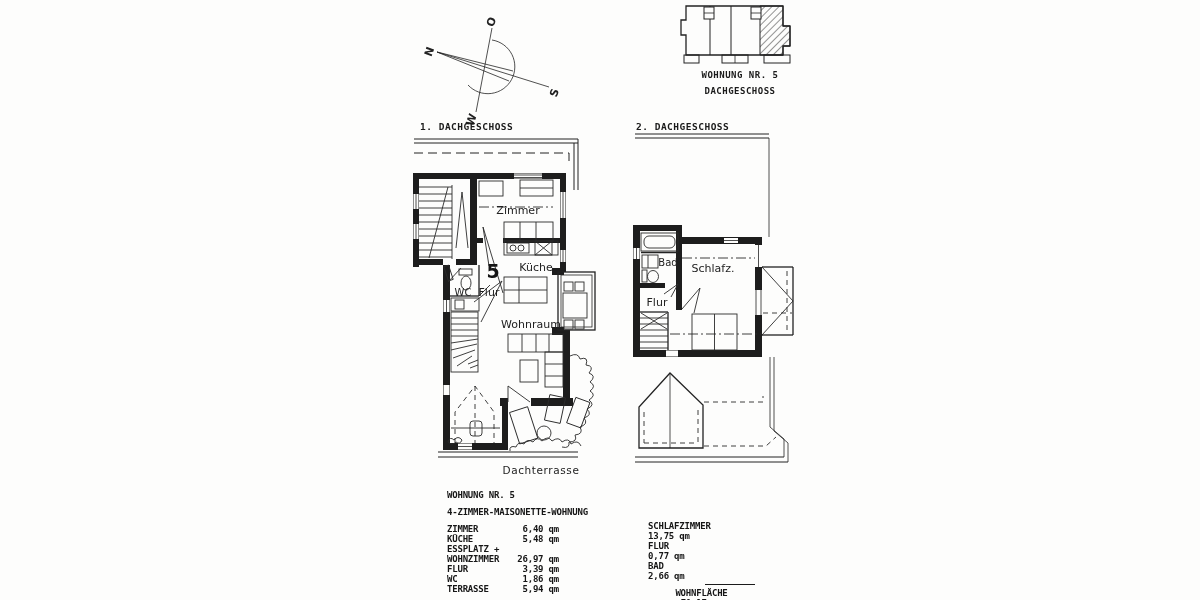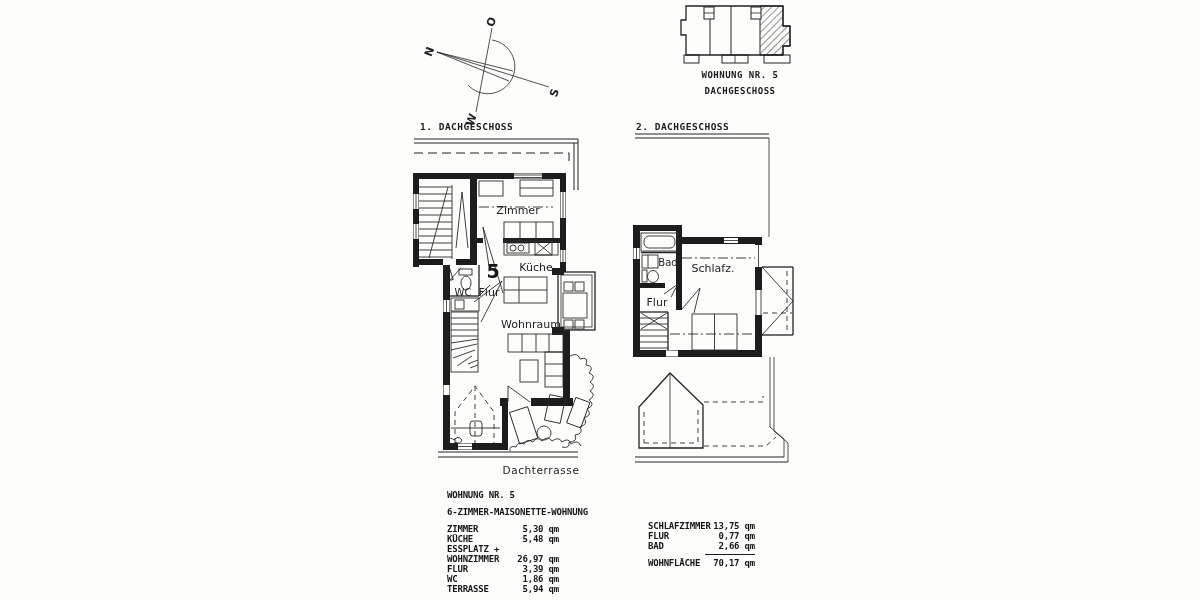--- a/index.html
+++ b/index.html
@@ -24,21 +24,21 @@
   .t-unit{font-size:19px;font-weight:bold;fill:#161616;text-anchor:middle;}
   .t-compass{font-size:11px;font-weight:bold;fill:#222;text-anchor:middle;}
   .t-terr{font-size:10.5px;letter-spacing:0.6px;fill:#222;text-anchor:middle;}
   .tbl{position:absolute;font-family:"DejaVu Sans Mono",monospace;font-weight:bold;
        font-size:9px;letter-spacing:-0.2px;color:#161616;}
   .tbl .hd{white-space:nowrap;margin-bottom:7px;}
   .tbl .row{display:flex;justify-content:space-between;line-height:10px;}
   .tbl1{left:447px;top:490px;width:130px;}
   .tbl1 .row{width:112px;}
   .tbl2{left:648px;top:521px;width:107px;}
-  .tbl2 .row{width:107px;}
+  .tbl2 .row{width:107px;flex-direction:column;}
   .rule{border-top:1.6px solid #1b1b1b;width:50px;margin:2.5px 0 3.5px auto;}
   .total{margin-top:1px;align-items:center;}
 </style>
 </head>
 <body>
 
 <div class="sheet">
 <svg width="1200" height="600" viewBox="0 0 1200 600">
   <defs>
     <pattern id="hatch" width="5" height="5" patternUnits="userSpaceOnUse" patternTransform="rotate(45)">
@@ -357,24 +357,24 @@
         <line class="dash2" x1="644" y1="412" x2="644" y2="443"></line>
         <line class="dash2" x1="698" y1="410" x2="698" y2="443"></line>
         <line class="dash2" x1="644" y1="443" x2="698" y2="443"></line>
       </g>
     </g>
   </g>
 </svg>
 
 <div class="tbl tbl1">
   <div class="hd">WOHNUNG NR. 5</div>
-  <div class="hd">6-ZIMMER-MAISONETTE-WOHNUNG</div>
+  <div class="hd">4-ZIMMER-MAISONETTE-WOHNUNG</div>
   <div class="row">
         <span>ZIMMER</span>
-        <span>5,30 qm</span>
+        <span>6,40 qm</span>
       </div>
   <div class="row">
         <span>KÜCHE</span>
         <span>5,48 qm</span>
       </div>
   <div class="row">
         <span>ESSPLATZ +</span>
         <span></span>
       </div>
   <div class="row">

